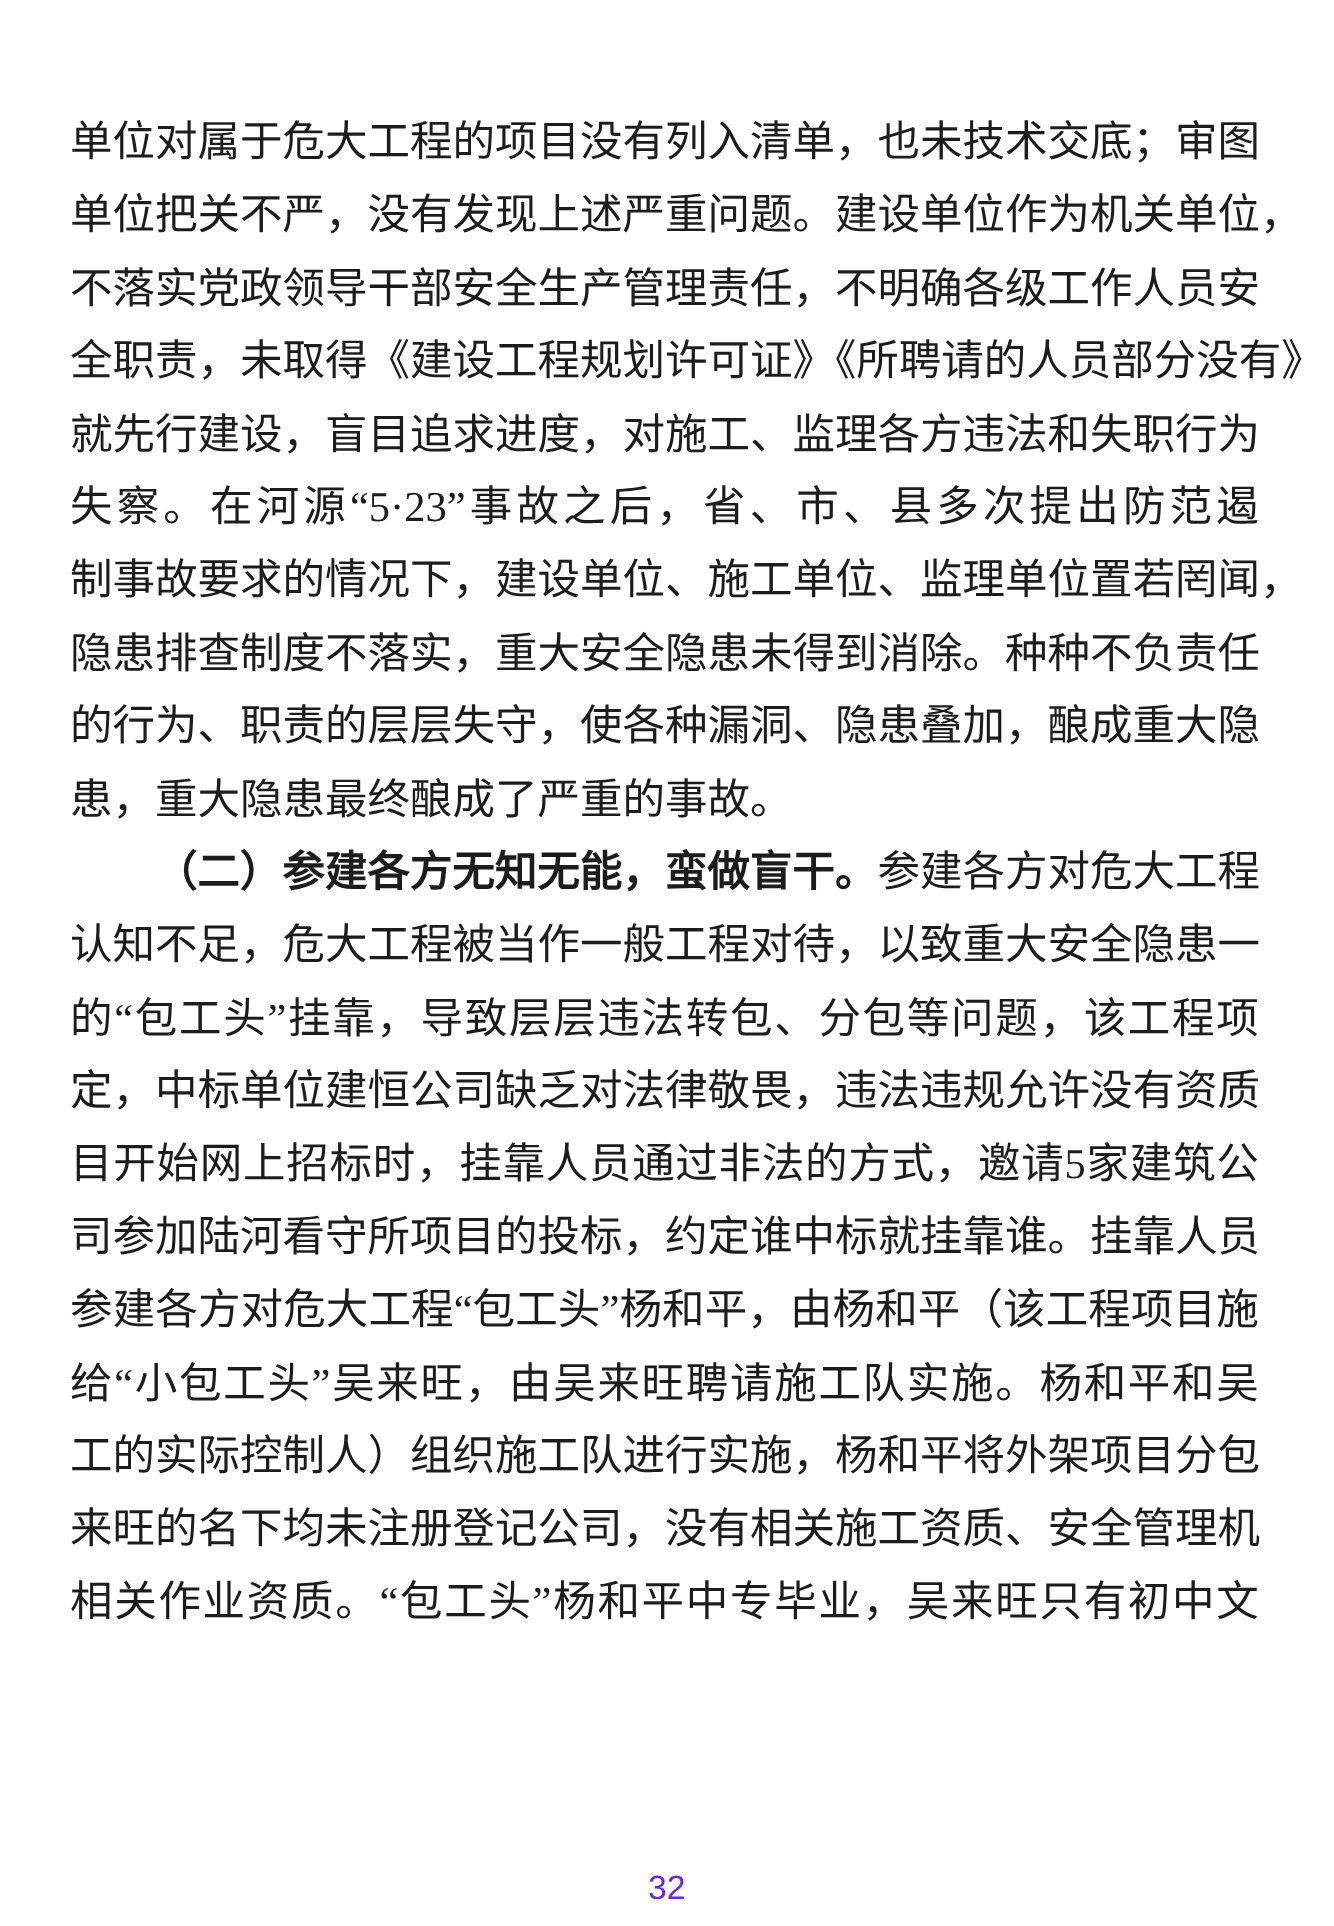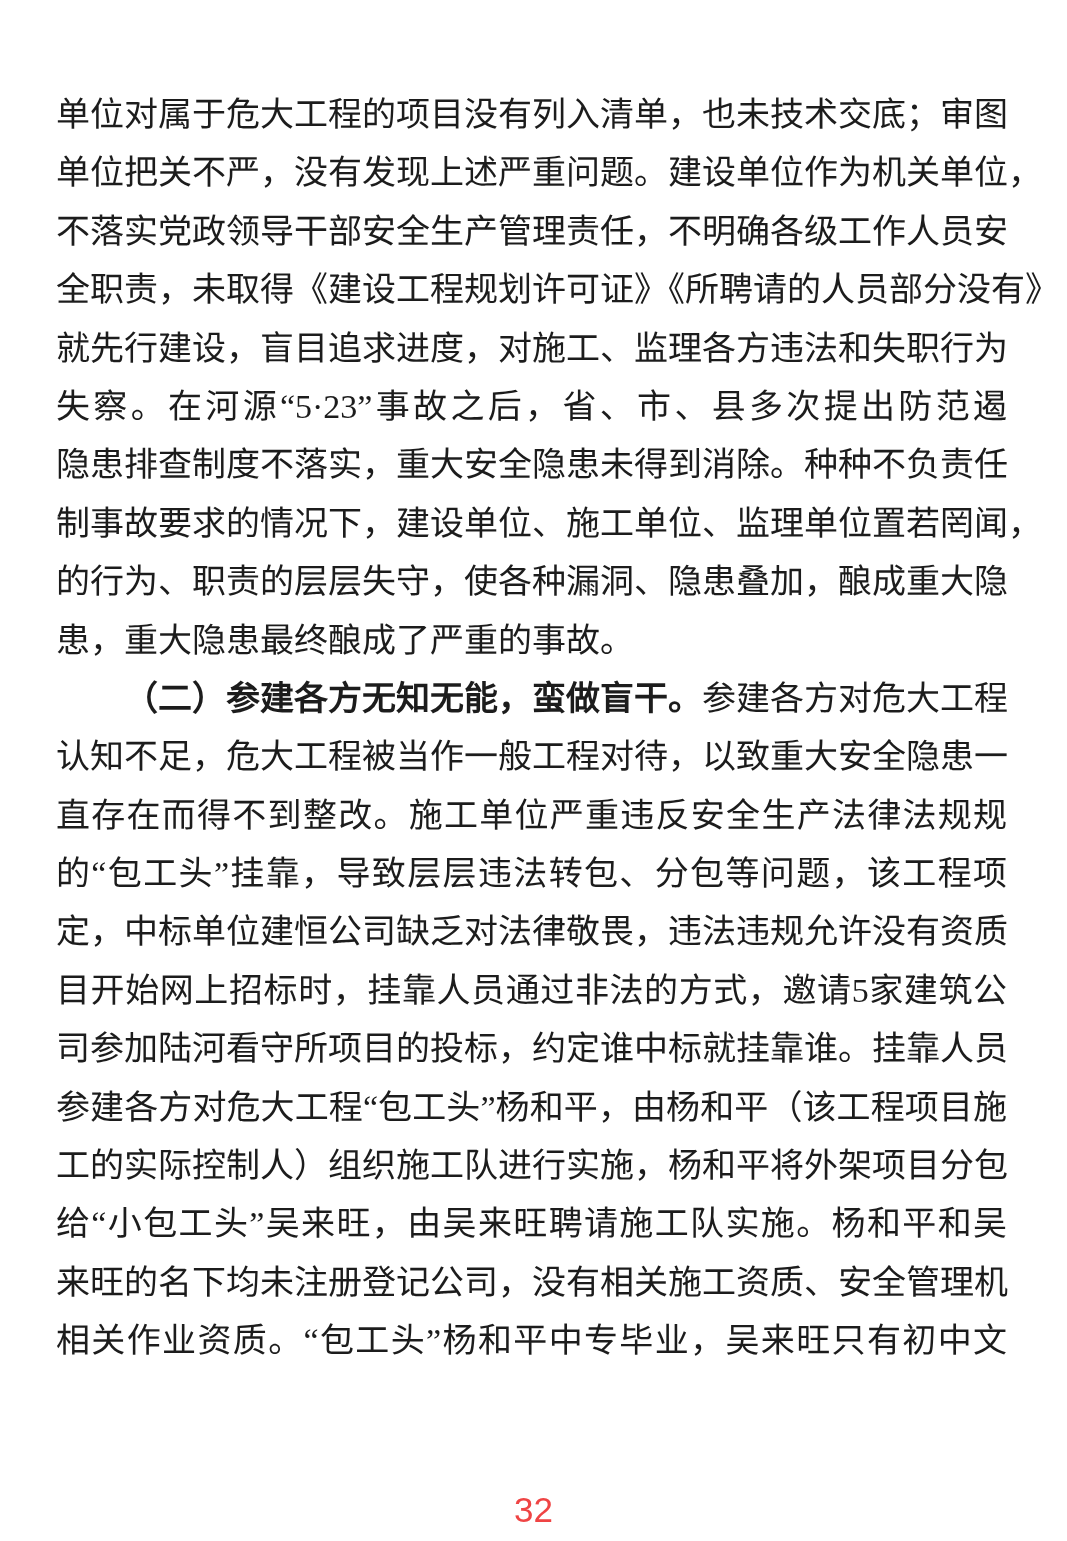--- a/index.html
+++ b/index.html
@@ -42,48 +42,47 @@
   .line b {
     font-weight: 700;
     margin-top: 48px;
   }
   .page-number {
     position: absolute;
     left: 0;
     top: 1494px;
     width: 100%;
     text-align: center;
-    font-size: 35px;
+    font-size: 27px;
     line-height: 32px;
     font-family: "Liberation Sans", "DejaVu Sans", sans-serif;
-    color: #ef4444;
+    color: #6d28d9;
   }
 </style>
 </head>
 <body>
 
 <div class="page">
   <div class="text-block">
       <div class="line">单位对属于危大工程的项目没有列入清单，也未技术交底；审图</div>
       <div class="line">单位把关不严，没有发现上述严重问题。建设单位作为机关单位，</div>
       <div class="line">不落实党政领导干部安全生产管理责任，不明确各级工作人员安</div>
       <div class="line">全职责，未取得《建设工程规划许可证》《所聘请的人员部分没有》</div>
       <div class="line">就先行建设，盲目追求进度，对施工、监理各方违法和失职行为</div>
       <div class="line">失察。在河源“5·23”事故之后，省、市、县多次提出防范遏</div>
+      <div class="line">制事故要求的情况下，建设单位、施工单位、监理单位置若罔闻，</div>
       <div class="line">隐患排查制度不落实，重大安全隐患未得到消除。种种不负责任</div>
-      <div class="line">制事故要求的情况下，建设单位、施工单位、监理单位置若罔闻，</div>
       <div class="line">的行为、职责的层层失守，使各种漏洞、隐患叠加，酿成重大隐</div>
       <div class="line nofill">患，重大隐患最终酿成了严重的事故。</div>
       <div class="line indent"><b>（二）参建各方无知无能，蛮做盲干。</b>参建各方对危大工程</div>
       <div class="line">认知不足，危大工程被当作一般工程对待，以致重大安全隐患一</div>
-      <div class="line">直存在而得不到整改。施工单位严重违反安全生产法律法规规</div>
       <div class="line">的“包工头”挂靠，导致层层违法转包、分包等问题，该工程项</div>
       <div class="line">定，中标单位建恒公司缺乏对法律敬畏，违法违规允许没有资质</div>
       <div class="line">目开始网上招标时，挂靠人员通过非法的方式，邀请5家建筑公</div>
       <div class="line">司参加陆河看守所项目的投标，约定谁中标就挂靠谁。挂靠人员</div>
       <div class="line">参建各方对危大工程“包工头”杨和平，由杨和平（该工程项目施</div>
+      <div class="line">给“小包工头”吴来旺，由吴来旺聘请施工队实施。杨和平和吴</div>
       <div class="line">工的实际控制人）组织施工队进行实施，杨和平将外架项目分包</div>
-      <div class="line">给“小包工头”吴来旺，由吴来旺聘请施工队实施。杨和平和吴</div>
       <div class="line">来旺的名下均未注册登记公司，没有相关施工资质、安全管理机</div>
       <div class="line">相关作业资质。“包工头”杨和平中专毕业，吴来旺只有初中文</div>
     </div>
   <div class="page-number">32</div>
 </div>
 
 </body></html>

